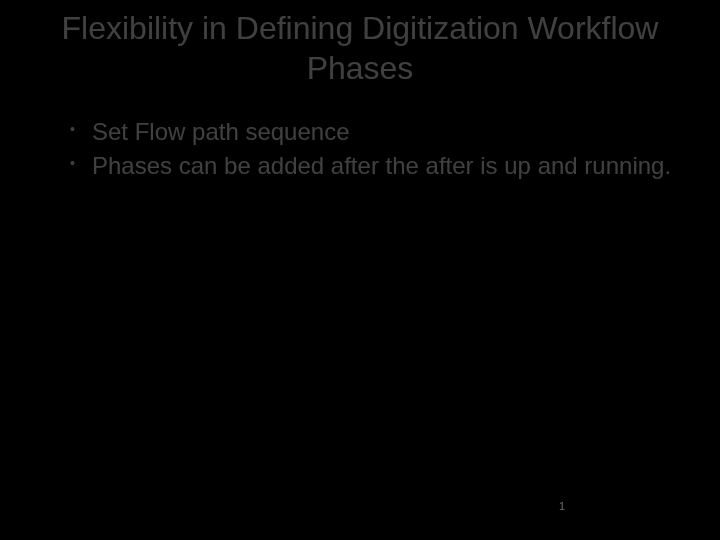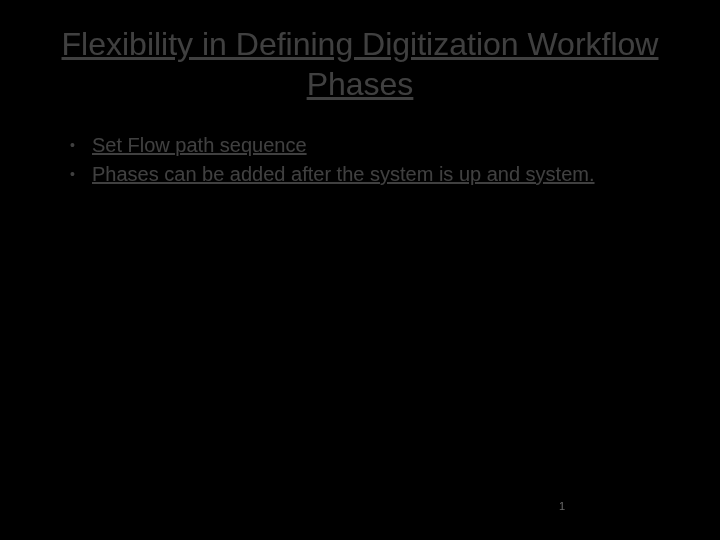--- a/index.html
+++ b/index.html
@@ -8,40 +8,39 @@
       height: 540px;
       background: #000000;
       font-family: Arial, Helvetica, sans-serif;
       color: #ffffff;
       overflow: hidden;
       position: relative;
     }
     .slide {
       width: 100%;
       height: 100%;
-      padding: 20px 40px 30px 40px;
+      padding: 4px 40px 30px 40px;
       position: relative;
-      text-decoration: underline;
     }
     .title {
       font-size: 32px;
       font-weight: normal;
       text-align: center;
       line-height: 1.25;
       opacity: 0.25;
       margin-bottom: 28px;
       margin-top: 4px;
     }
     .bullets {
       list-style: none;
       padding-left: 30px;
       opacity: 0.25;
     }
     .bullets li {
-      font-size: 20px;
+      font-size: 24px;
       line-height: 1.35;
       position: relative;
       padding-left: 22px;
       margin-bottom: 2px;
     }
     .bullets li::before {
       content: "•";
       position: absolute;
       left: 0;
       top: 0;
@@ -56,16 +55,16 @@
       opacity: 0.4;
     }
   </style>
 </head>
 <body>
 
 <div class="slide">
   <h1 class="title">Flexibility in Defining Digitization Workflow Phases</h1>
   <ul class="bullets">
     <li>Set Flow path sequence</li>
-    <li>Phases can be added after the system is up and system.</li>
+    <li>Phases can be added after the after is up and running.</li>
   </ul>
   <div class="page-number">1</div>
 </div>
 
 </body></html>

